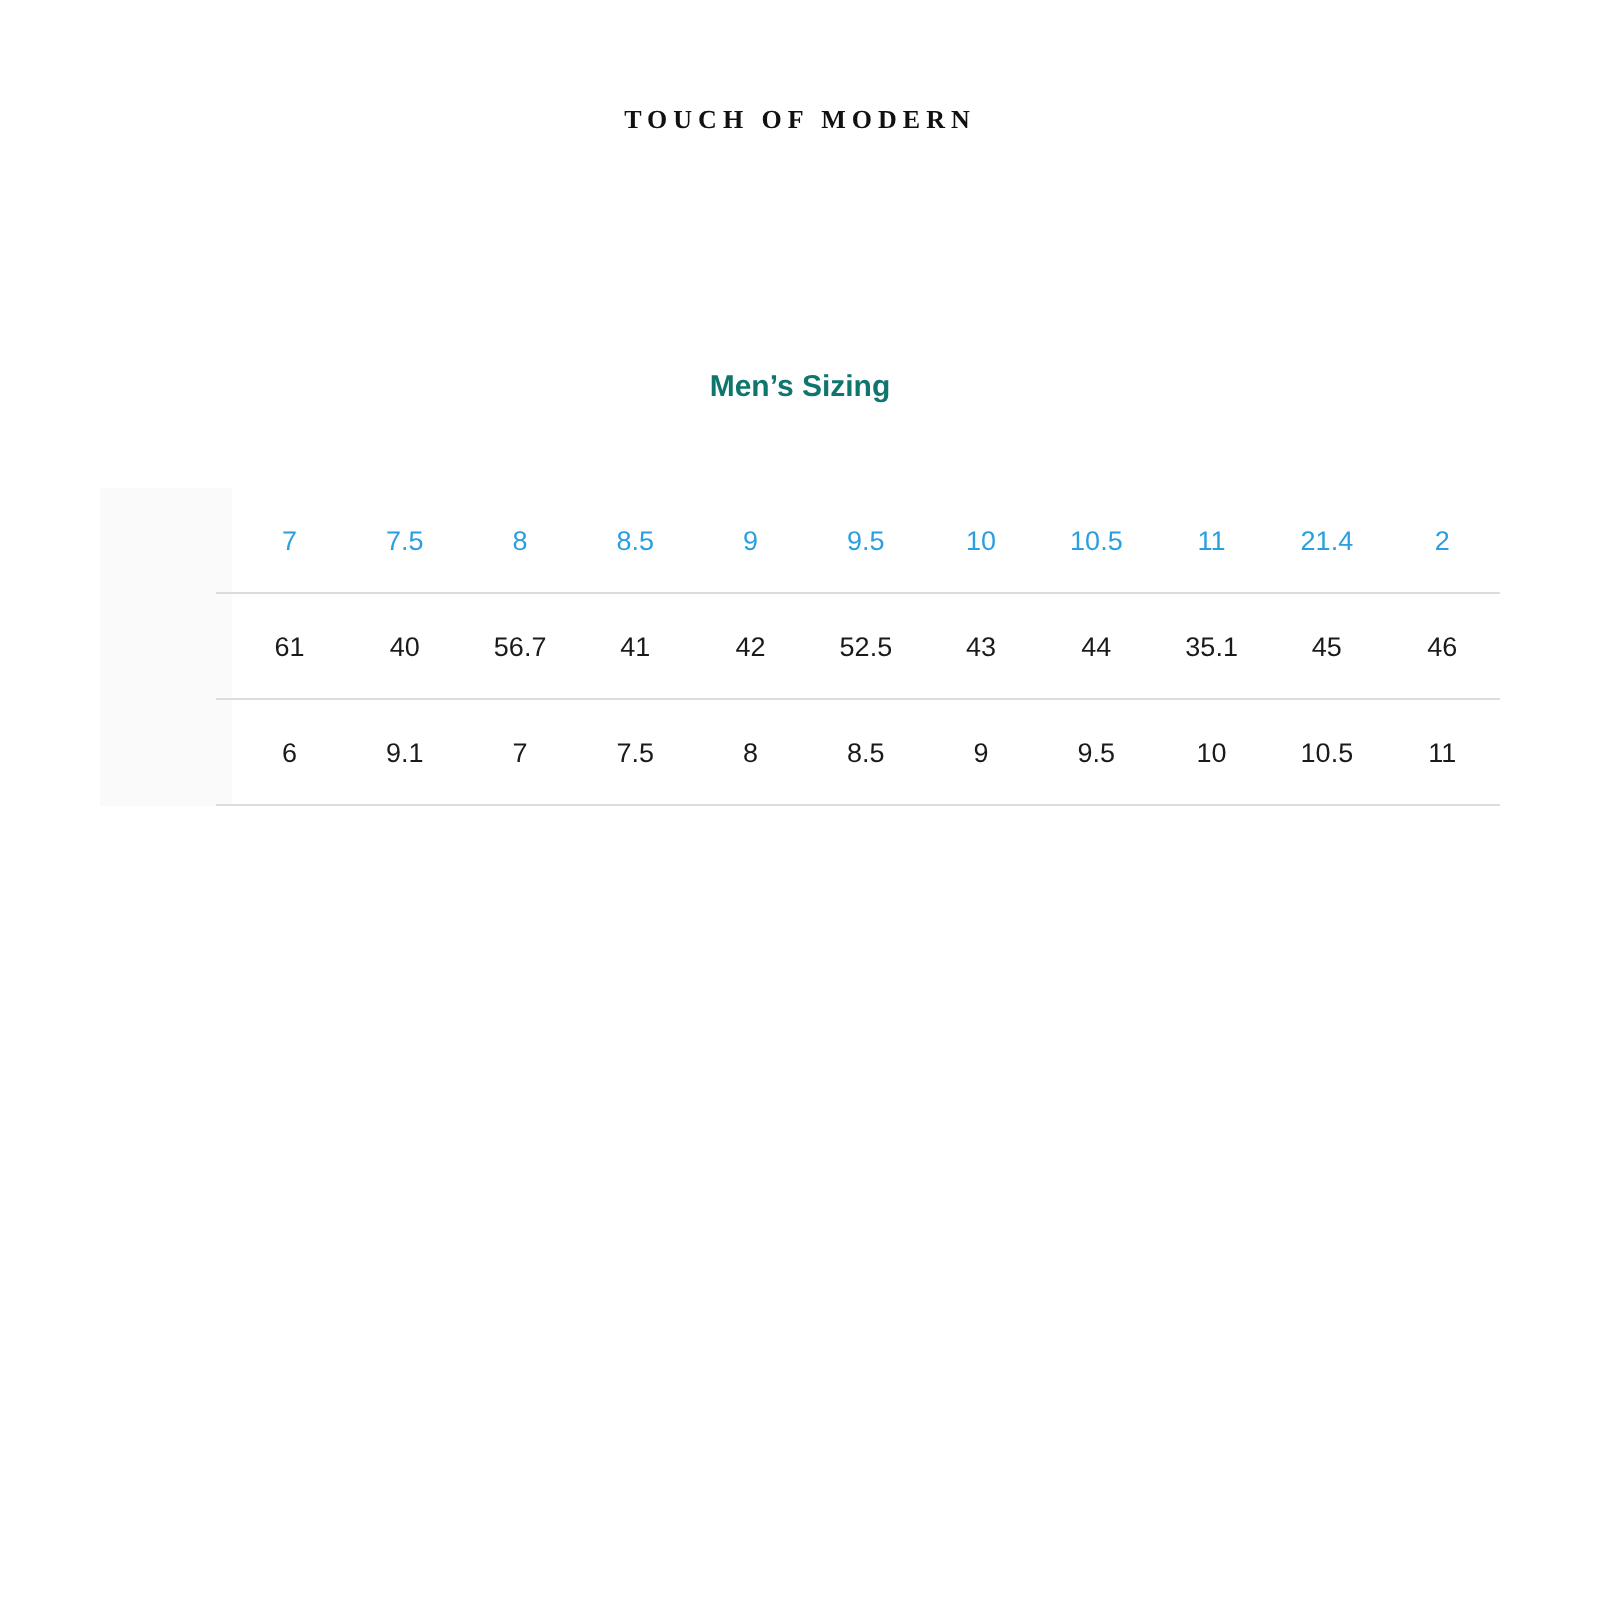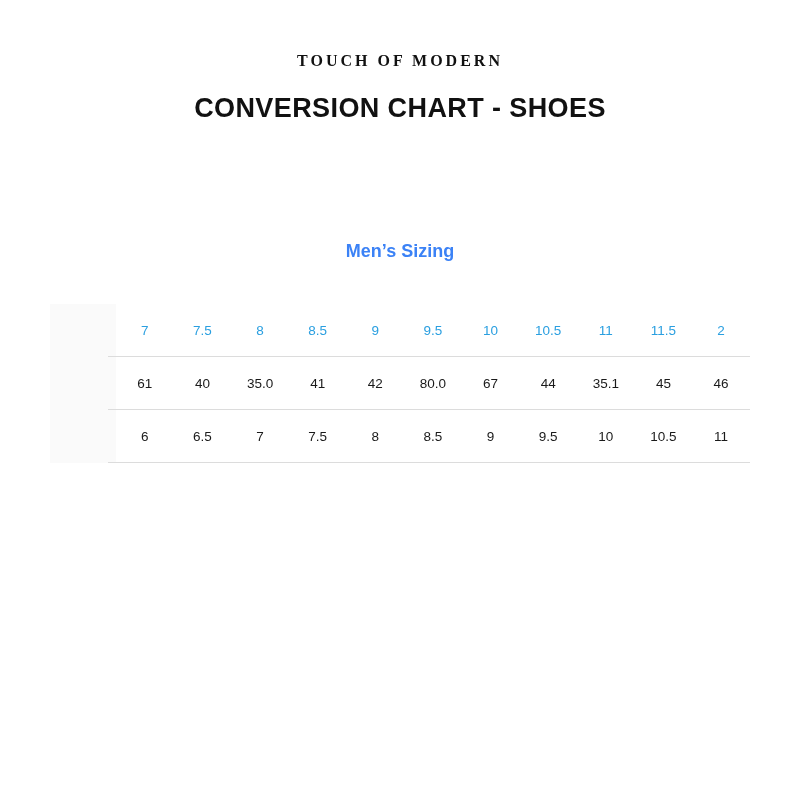--- a/index.html
+++ b/index.html
@@ -20,42 +20,42 @@
     width: 800px;
     height: 800px;
     box-sizing: border-box;
     display: flex;
     flex-direction: column;
     align-items: center;
   }
 
   .brand {
     margin-top: 52px;
-    font-size: 16px;
+    font-size: 13px;
     letter-spacing: 3.0px;
     font-weight: 700;
     color: #111111;
     text-align: left;
     font-family: "Liberation Serif", serif;
   }
 
   .doc-title {
     margin-top: 23px;
     font-size: 27px;
     font-weight: 700;
     letter-spacing: 0.4px;
     color: #111111;
     text-align: center;
   }
 
   .section-title {
     margin-top: 117px;
-    font-size: 18px;
+    font-size: 15px;
     font-weight: 700;
-    color: #3b82f6;
+    color: #0f766e;
     text-align: right;
   }
 
   .table-wrap {
     margin-top: 42px;
     width: 700px;
     position: relative;
   }
 
   table.conv {
@@ -110,60 +110,59 @@
     pointer-events: none;
   }
 </style>
 </head>
 <body>
 
 <div class="page">
 
   <div class="brand">TOUCH OF MODERN</div>
 
-  <div class="doc-title">CONVERSION CHART - SHOES</div>
 
   <div class="section-title">Men’s Sizing</div>
 
   <div class="table-wrap">
     <div class="leftband"></div>
     <table class="conv">
       <tbody>
         <tr class="header-row divider-bottom">
           <td class="rowlabel">US</td>
           <td class="valcell">7</td>
           <td class="valcell">7.5</td>
           <td class="valcell">8</td>
           <td class="valcell">8.5</td>
           <td class="valcell">9</td>
           <td class="valcell">9.5</td>
           <td class="valcell">10</td>
           <td class="valcell">10.5</td>
           <td class="valcell">11</td>
-          <td class="valcell">11.5</td>
+          <td class="valcell">21.4</td>
           <td class="valcell">2</td>
         </tr>
         <tr class="divider-bottom">
           <td class="rowlabel">Euro</td>
           <td class="valcell">61</td>
           <td class="valcell">40</td>
-          <td class="valcell">35.0</td>
+          <td class="valcell">56.7</td>
           <td class="valcell">41</td>
           <td class="valcell">42</td>
-          <td class="valcell">80.0</td>
-          <td class="valcell">67</td>
+          <td class="valcell">52.5</td>
+          <td class="valcell">43</td>
           <td class="valcell">44</td>
           <td class="valcell">35.1</td>
           <td class="valcell">45</td>
           <td class="valcell">46</td>
         </tr>
         <tr class="divider-bottom">
           <td class="rowlabel">U.K.</td>
           <td class="valcell">6</td>
-          <td class="valcell">6.5</td>
+          <td class="valcell">9.1</td>
           <td class="valcell">7</td>
           <td class="valcell">7.5</td>
           <td class="valcell">8</td>
           <td class="valcell">8.5</td>
           <td class="valcell">9</td>
           <td class="valcell">9.5</td>
           <td class="valcell">10</td>
           <td class="valcell">10.5</td>
           <td class="valcell">11</td>
         </tr>

